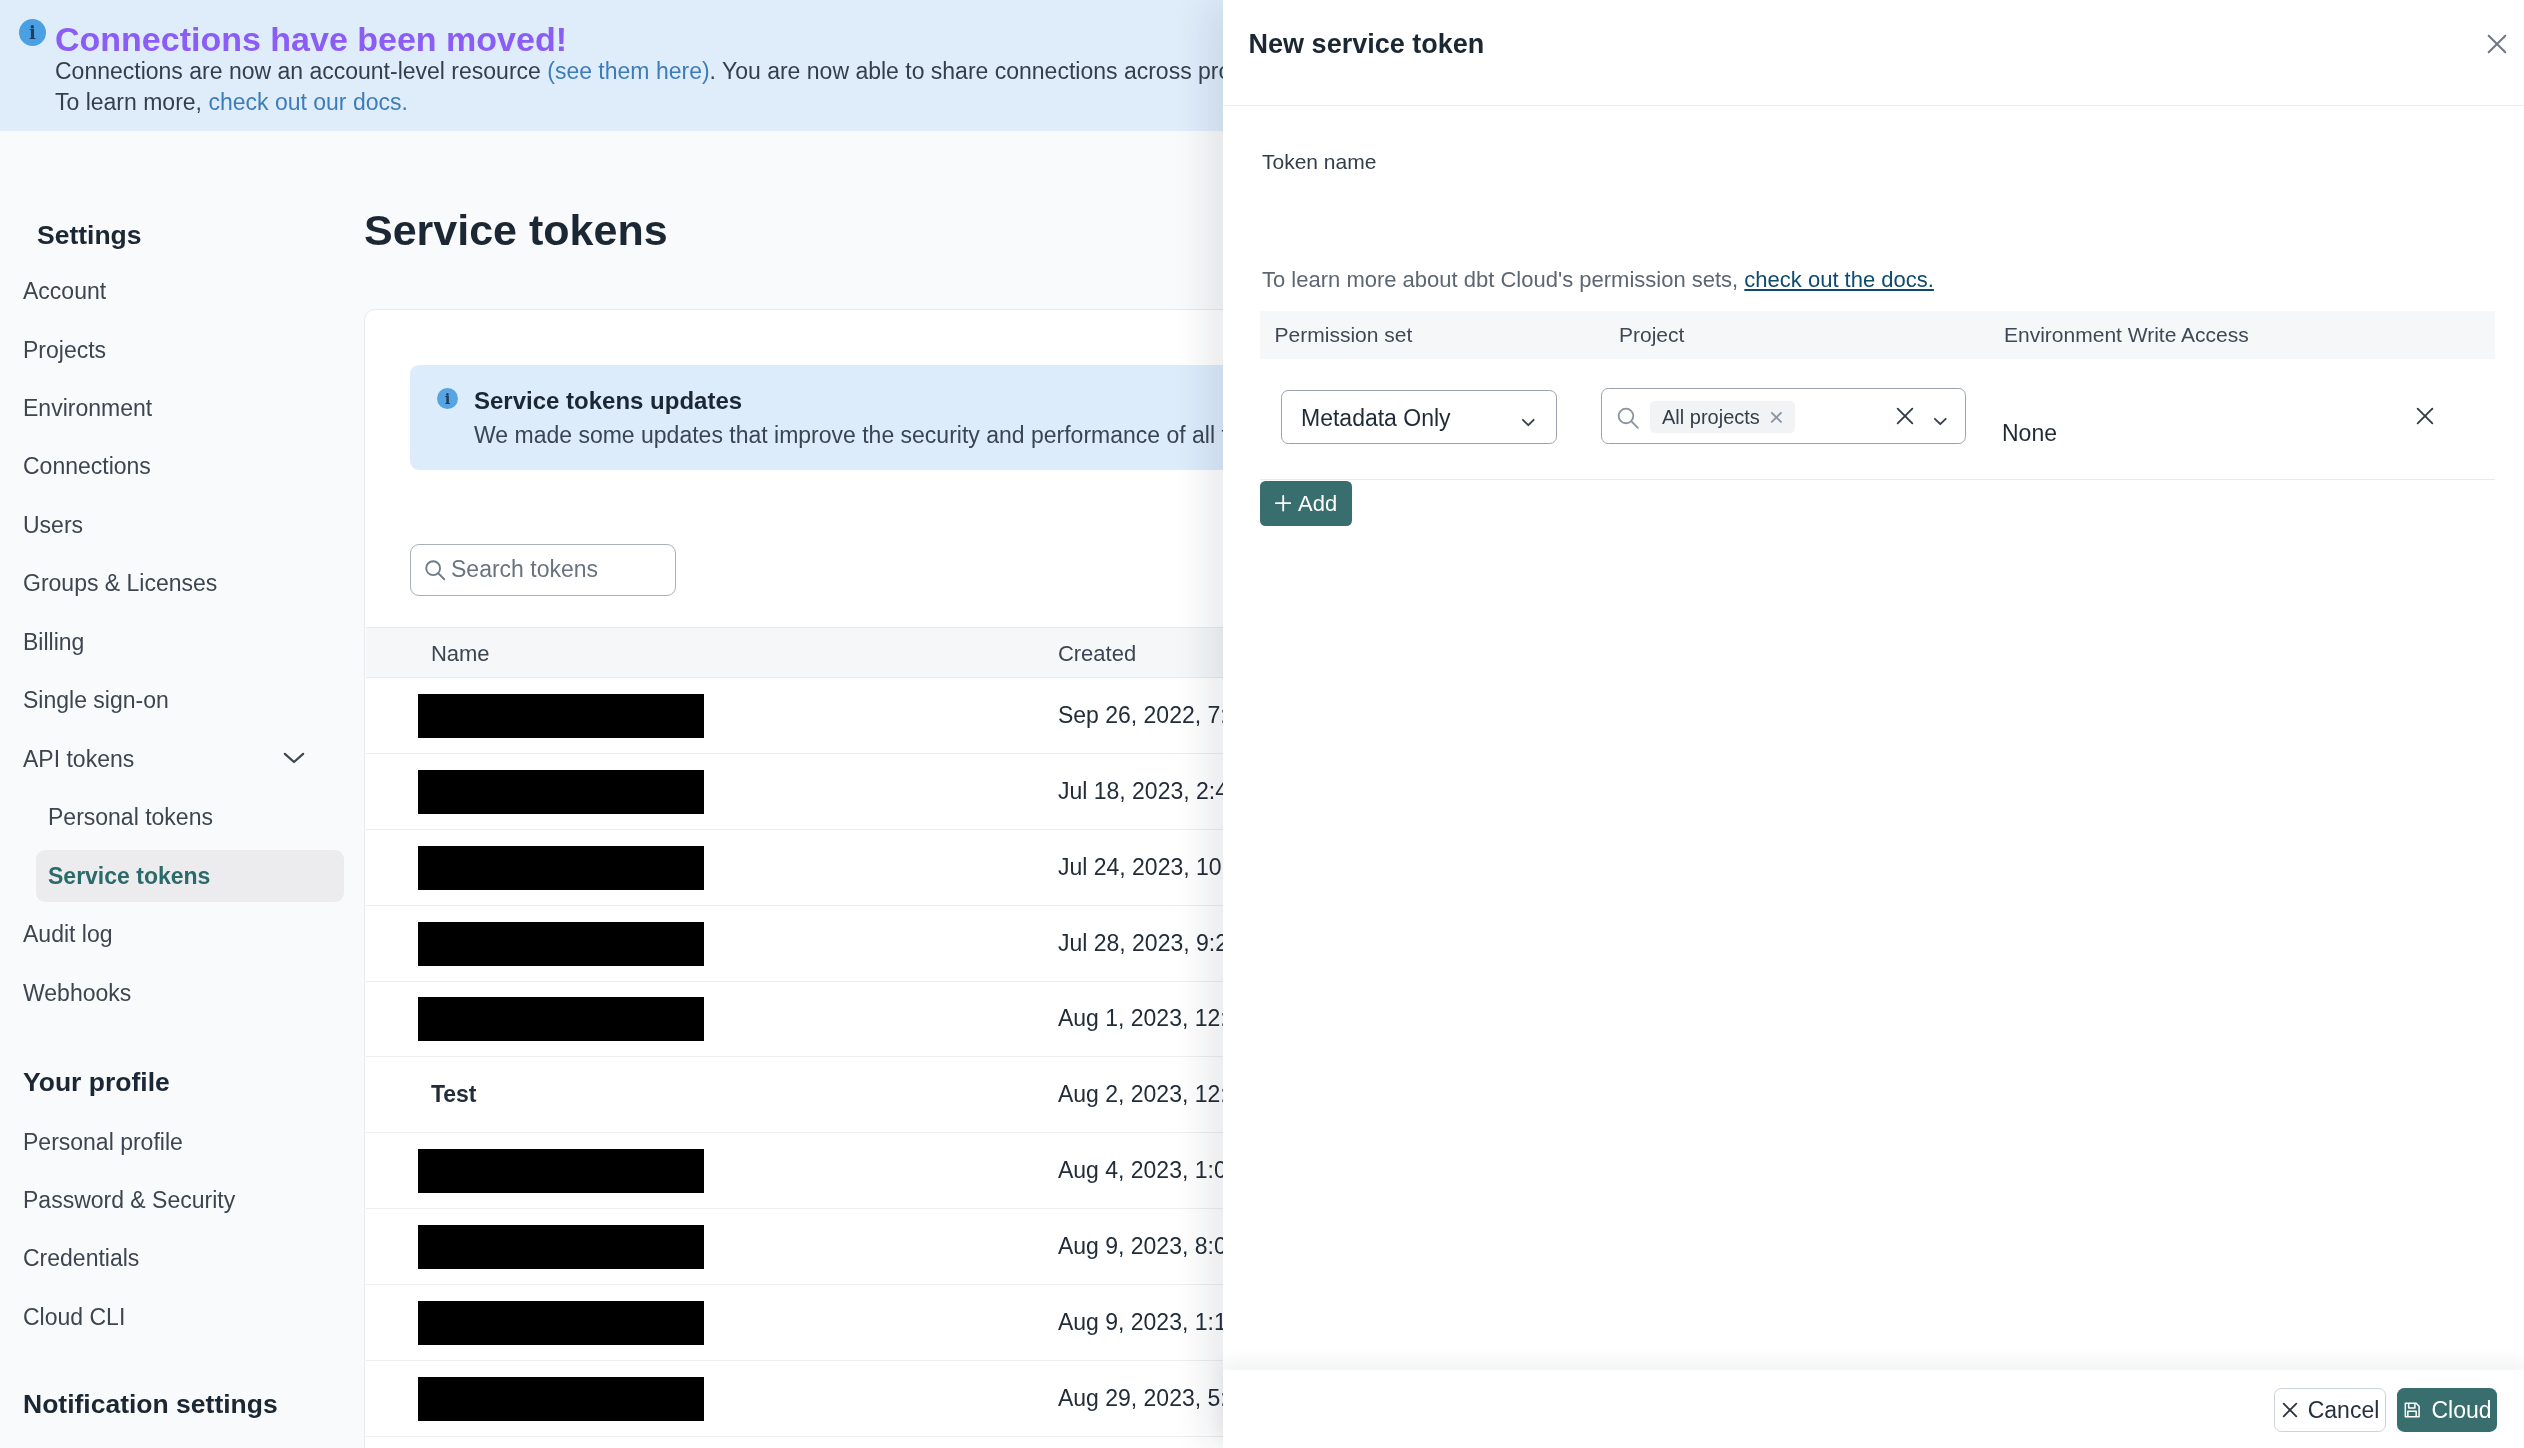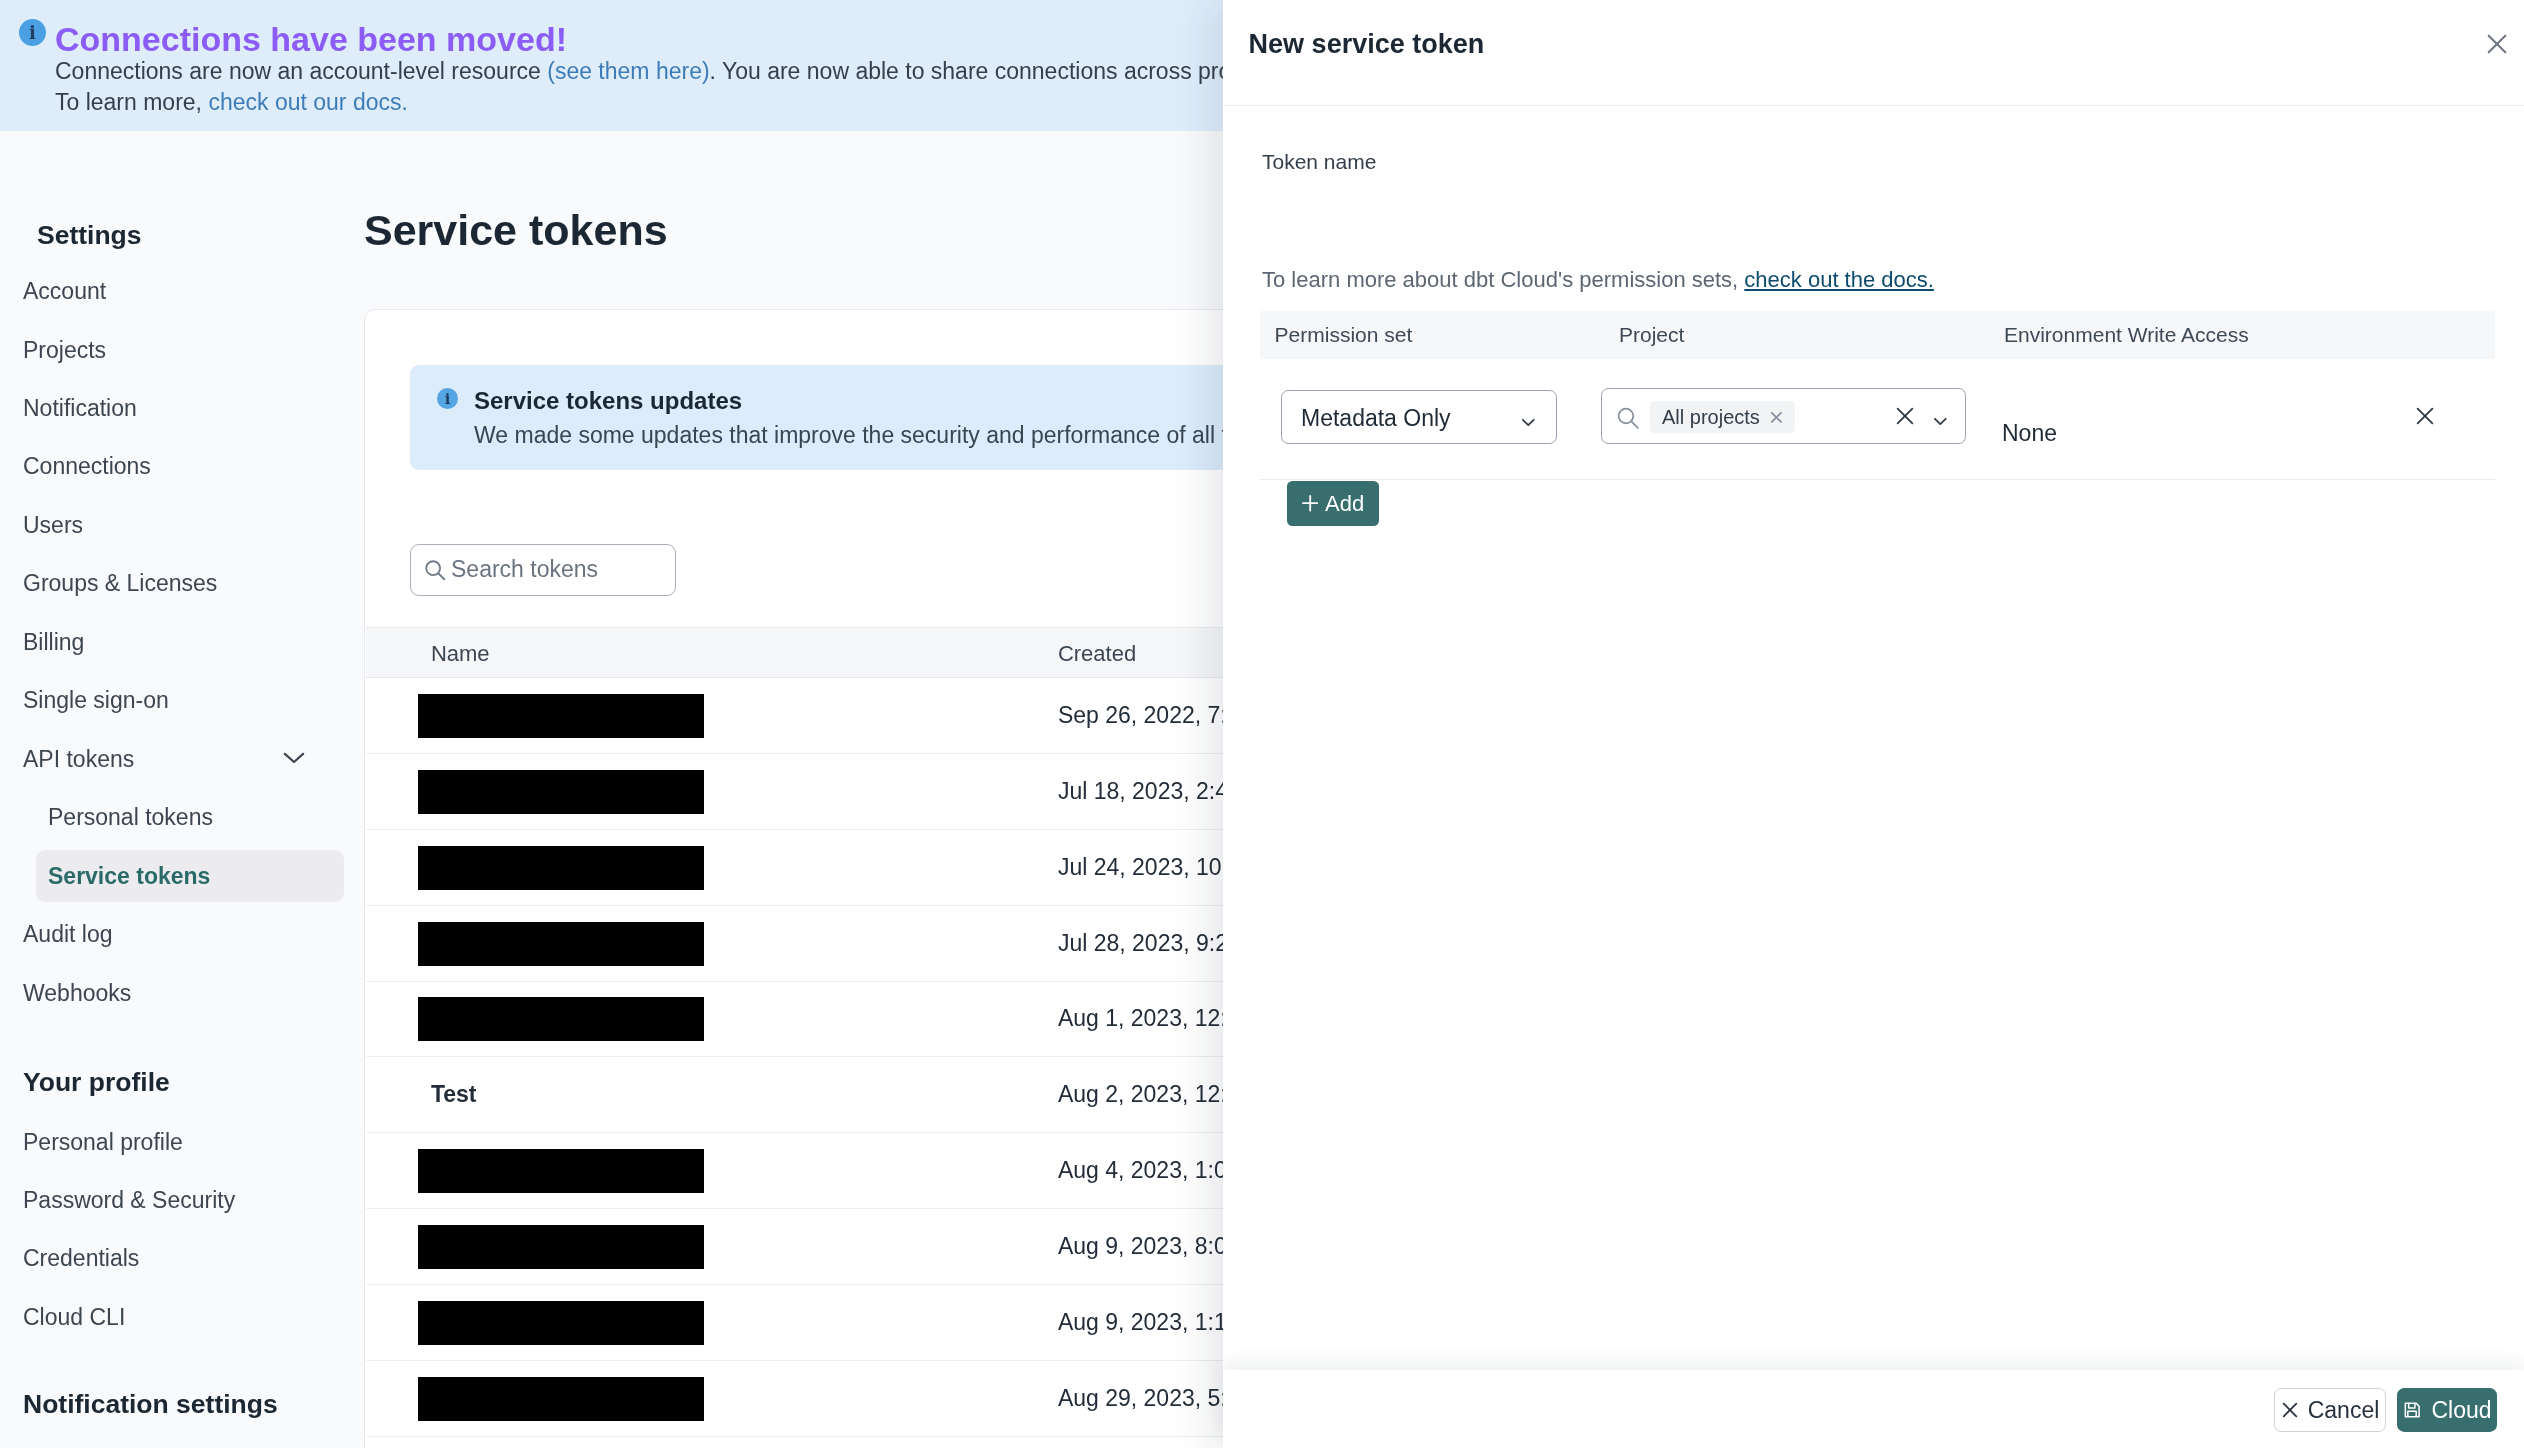--- a/index.html
+++ b/index.html
@@ -128,21 +128,21 @@
   .mselect-clear { left: 292px; top: 16.4px; cursor: pointer; }
   .mselect-chev { left: 331px; top: 24px; }
   .env-none { left: 779px; top: 420px; font-size: 23px; color: #1f2a37; }
   .row-remove { left: 1188px; top: 402px; width: 27px; height: 27px; cursor: pointer;
     display: flex; align-items: center; justify-content: center; }
   .perm-div { left: 37px; top: 479px; width: 1235px; height: 0.9px; background: #e8eaec; }
   .add-btn {
     left: 37px; top: 481px; width: 92px; height: 45px;
     background: #386f6e; border: none; border-radius: 5.5px; cursor: pointer;
     display: flex; align-items: center; justify-content: center; gap: 7px;
-    color: #fff; font-family: "Liberation Sans", sans-serif; font-size: 22px; margin-left: 27px;
+    color: #fff; font-family: "Liberation Sans", sans-serif; font-size: 22px;
   }
   .drawer-footer {
     left: 0; top: 1370px; width: 1302px; height: 79px; background: #fff;
     box-shadow: 0 -9px 16.4px rgba(23,32,45,0.06);
   }
   .cancel-btn {
     left: 1051px; top: 18px; width: 112px; height: 44px;
     background: #fff; border: 0.9px solid #ccd2d9; border-radius: 7.3px; cursor: pointer;
     display: flex; align-items: center; justify-content: center; gap: 9px;
     color: #27313d; font-family: "Liberation Sans", sans-serif; font-size: 23px;
@@ -165,21 +165,21 @@
   </div>
   <div class="abs banner-line3">
     <span>To learn more, </span><span class="blue-link">check out our docs.</span>
   </div>
 </div>
 
 <div class="abs sidebar">
   <div class="abs side-heading" style="top:89px;">Settings</div>
   <div class="abs side-item" style="top:147px;">Account</div>
   <div class="abs side-item" style="top:206px;">Projects</div>
-  <div class="abs side-item" style="top:264px;">Notification</div>
+  <div class="abs side-item" style="top:264px;">Environment</div>
   <div class="abs side-item" style="top:322px;">Connections</div>
   <div class="abs side-item" style="top:381px;">Users</div>
   <div class="abs side-item" style="top:439px;">Groups &amp; Licenses</div>
   <div class="abs side-item" style="top:498px;">Billing</div>
   <div class="abs side-item" style="top:556px;">Single sign-on</div>
   <div class="abs side-item" style="top:615px;">API tokens</div>
   <div class="abs side-chevron" style="top:621px;">
     <svg width="22" height="12.8" viewBox="0 0 24 14">
         <polyline points="2,2 12,11 22,2" fill="none" stroke="#3d4650" stroke-width="2.4" stroke-linecap="round" stroke-linejoin="round"></polyline>
       </svg>

